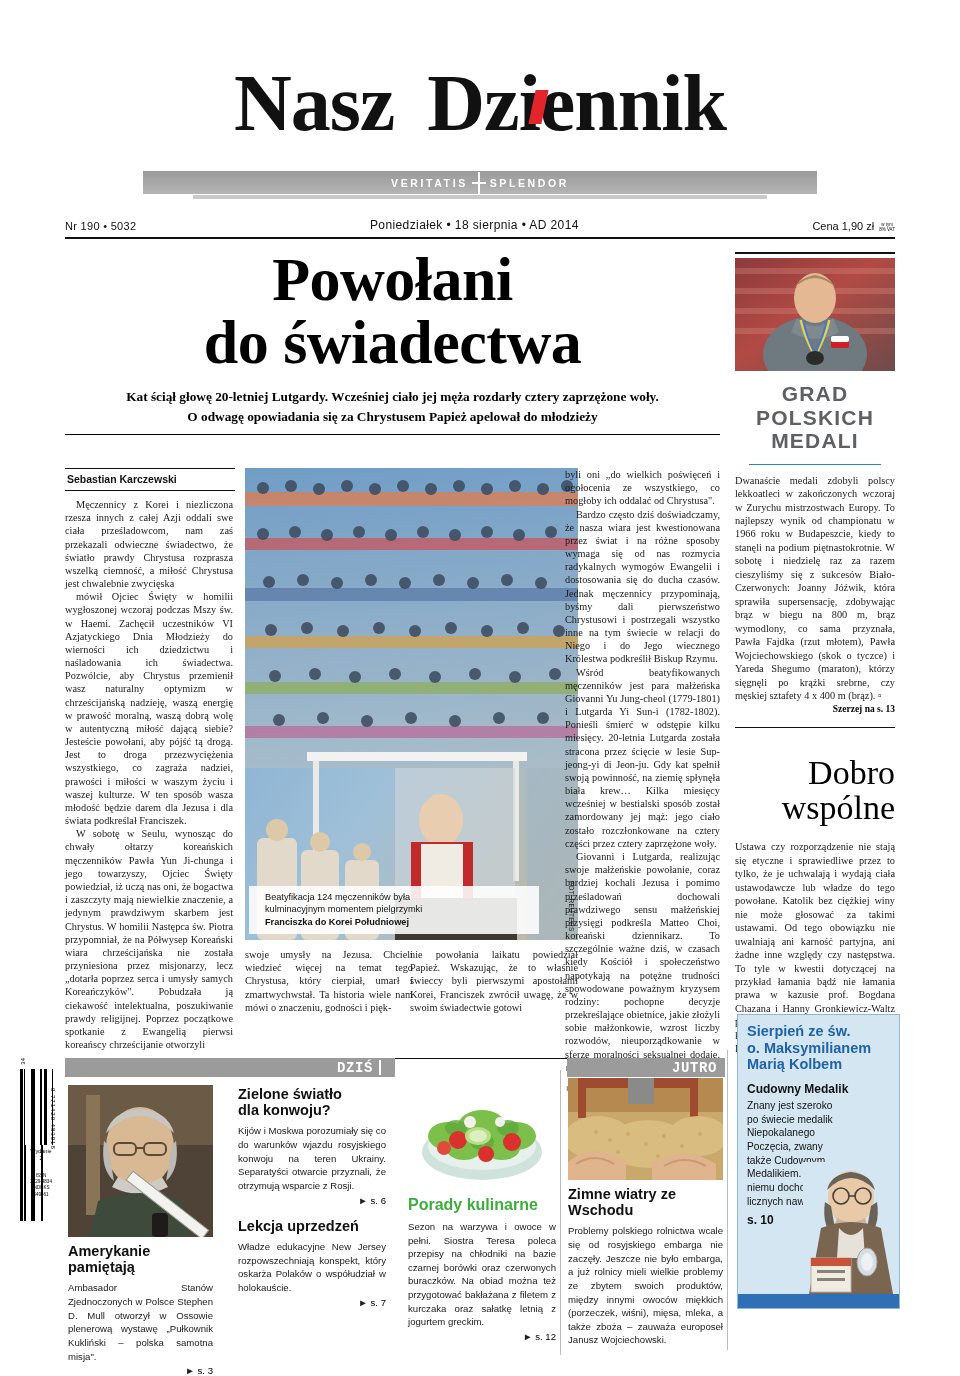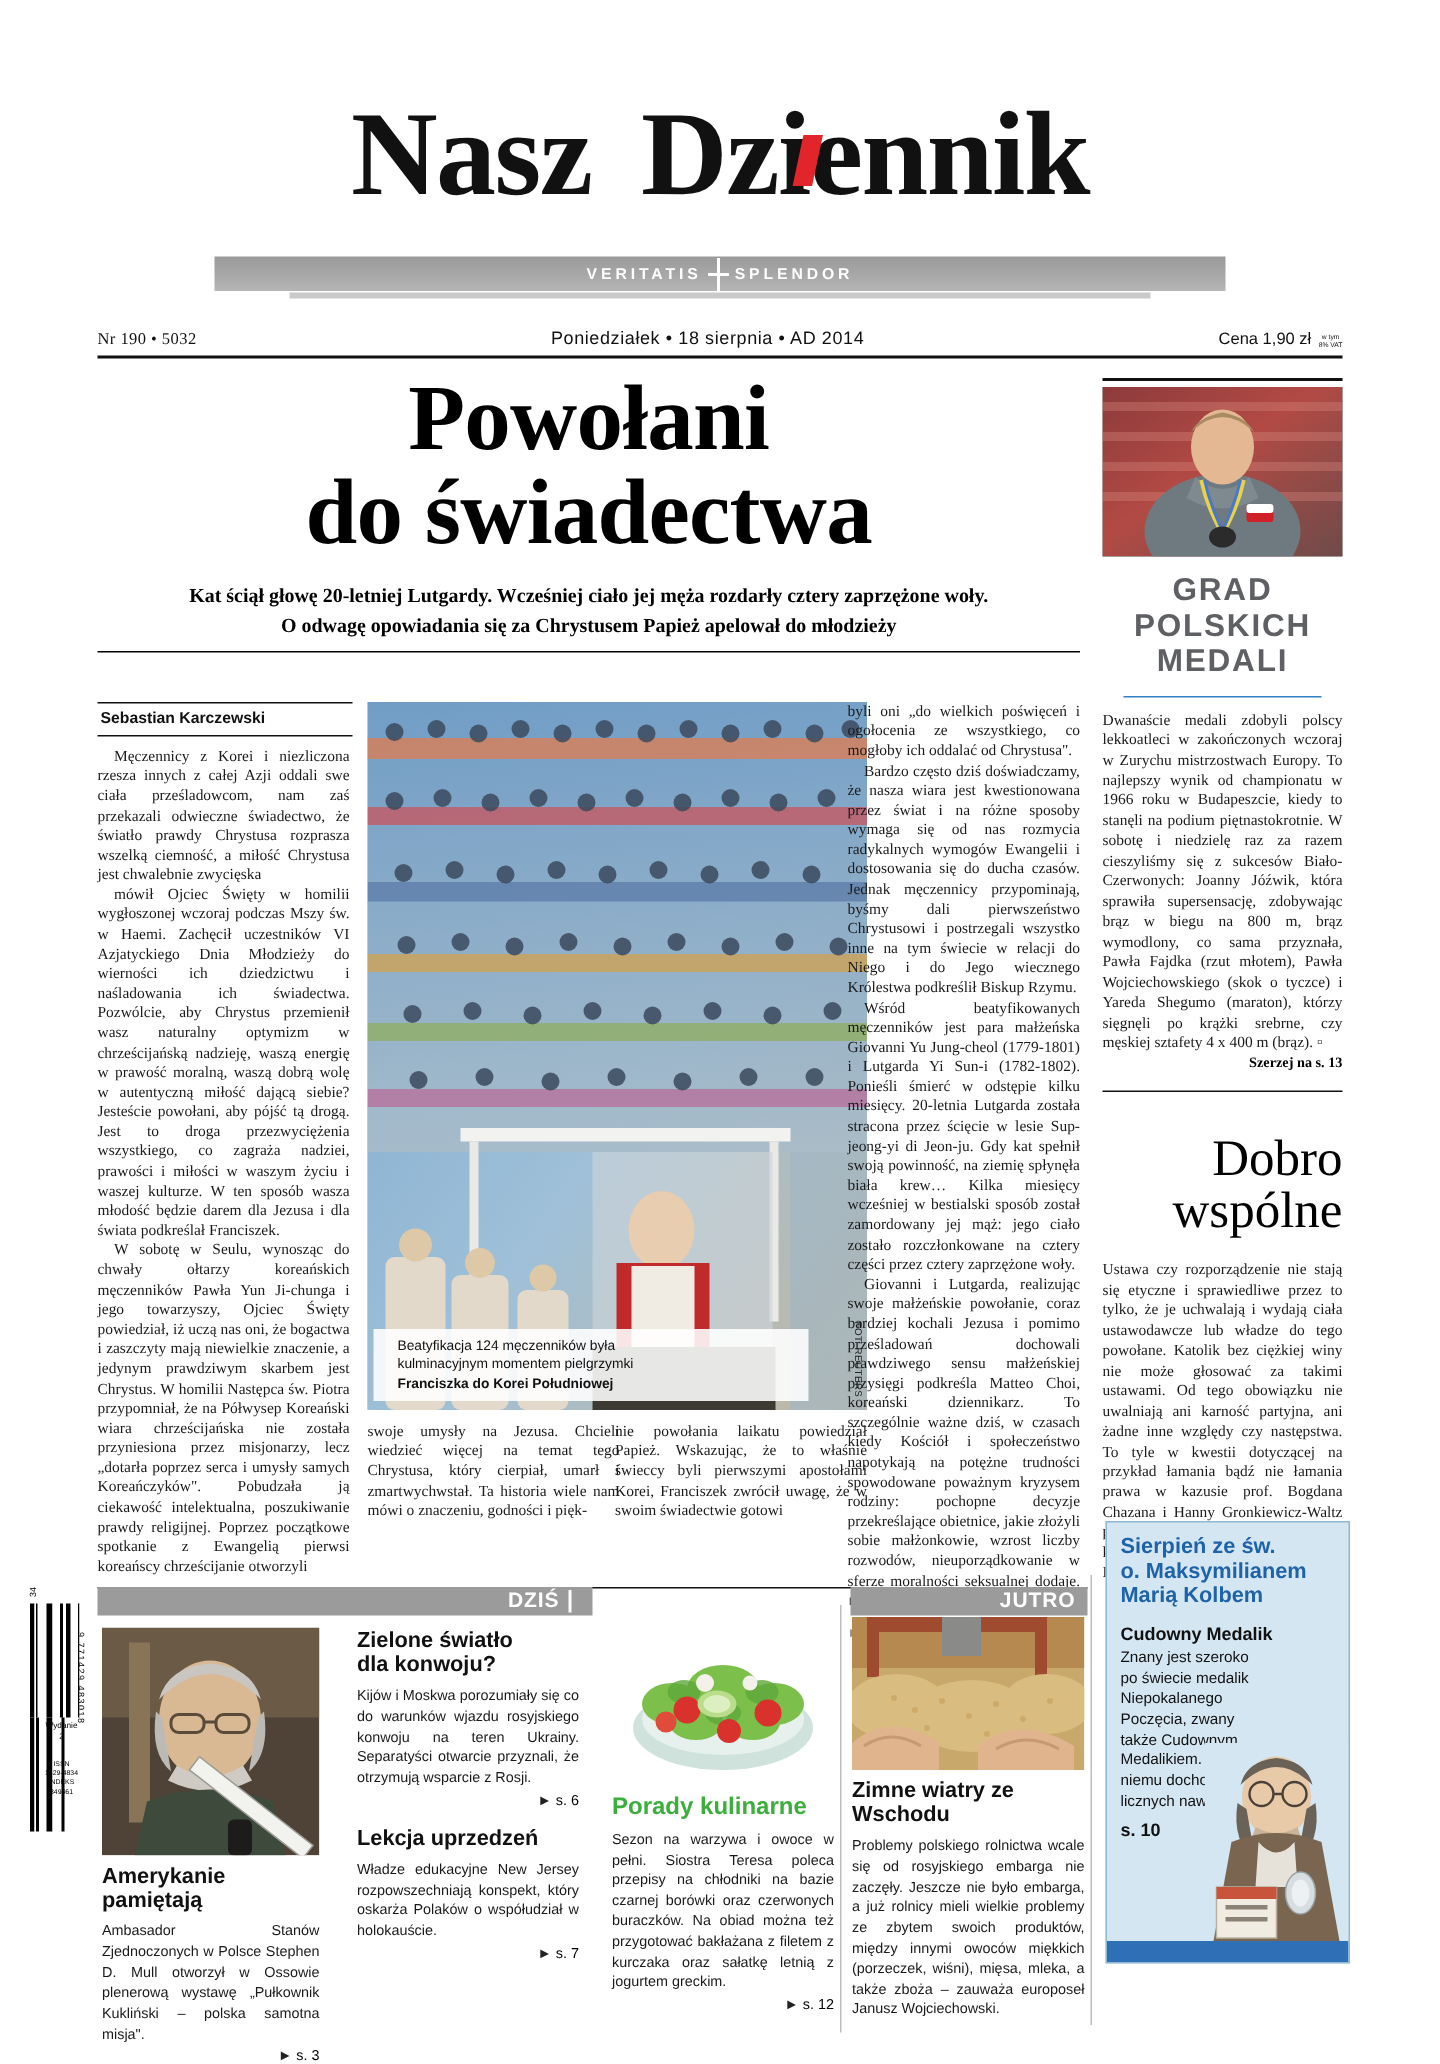--- a/index.html
+++ b/index.html
@@ -50,21 +50,21 @@
   .veritas-plus { display: inline-block; width: 2px; height: 22px; background: #fff; position: relative; }
   .veritas-plus::before { content:""; position:absolute; left:-6px; top:10px; width:14px; height:2px; background:#fff; }
 
   .issue-row {
     position: absolute; left: 65px; top: 218px; width: 830px;
     display: flex; align-items: flex-end; justify-content: space-between;
     font-family: "Liberation Sans", sans-serif;
     font-size: 11px; color: #111;
     border-bottom: 2px solid #111; padding-bottom: 5px;
   }
-  .issue-left { letter-spacing: 0.3px; font-family: Liberation Serif, serif; }
+  .issue-left { letter-spacing: 0.3px; }
   .issue-mid { font-size: 12px; letter-spacing: 0.4px; }
   .issue-right { display: flex; align-items: flex-end; gap: 5px; }
   .issue-right .tiny-stack { font-size: 4.5px; line-height: 1.15; text-align: center; }
 
   
   .lead-block { position: absolute; left: 65px; top: 248px; width: 655px; }
   .lead-title {
     font-family: "Liberation Serif", serif;
     font-weight: bold; font-size: 62px; line-height: 1.02;
     text-align: center; color: #000; letter-spacing: -0.5px;
@@ -143,22 +143,22 @@
   .sb-title2 {
     font-family: "Liberation Serif", serif;
     font-weight: normal; font-size: 34px; line-height: 1.05;
     text-align: right; color: #000; margin-top: 27px;
   }
   .sb-body2 { margin-top: 14px; font-size: 10.3px; line-height: 1.31; text-align: justify; color:#1a1a1a; }
 
   
   .bottom { position: absolute; left: 0; top: 1050px; width: 960px; }
   .bar {
-    height: 19px; background: #9b9b9b; display: flex; 
-    font-family: Liberation Sans, sans-serif; font-weight: bold;
+    height: 19px; background: #9b9b9b; display: flex; align-items: center;
+    font-family: Liberation Mono, monospace; font-weight: bold;
     font-size: 14px; color: #ffffff; letter-spacing: 0.6px;
   }
   .bar.dzis { position: absolute; left: 65px; top: 8px; width: 330px; justify-content: flex-end; padding-right: 22px; }
   .bar.dzis .tick { position: absolute; right: 14px; top: 2px; width: 2px; height: 15px; background: #fff; }
   .bar.jutro { position: absolute; left: 567px; top: 8px; width: 158px; justify-content: flex-end; padding-right: 8px; }
   .thin-rule { position: absolute; left: 65px; top: 8px; width: 660px; height: 0; border-top: 1.5px solid #111; }
 
   .barcode-area { position: absolute; left: 20px; top: 8px; width: 42px; }
   .bc-top { font-family: "Liberation Sans", sans-serif; font-size: 6px; writing-mode: vertical-rl; transform: rotate(180deg); }
   .bc-bars { width: 36px; height: 76px; margin-top: 4px; }

